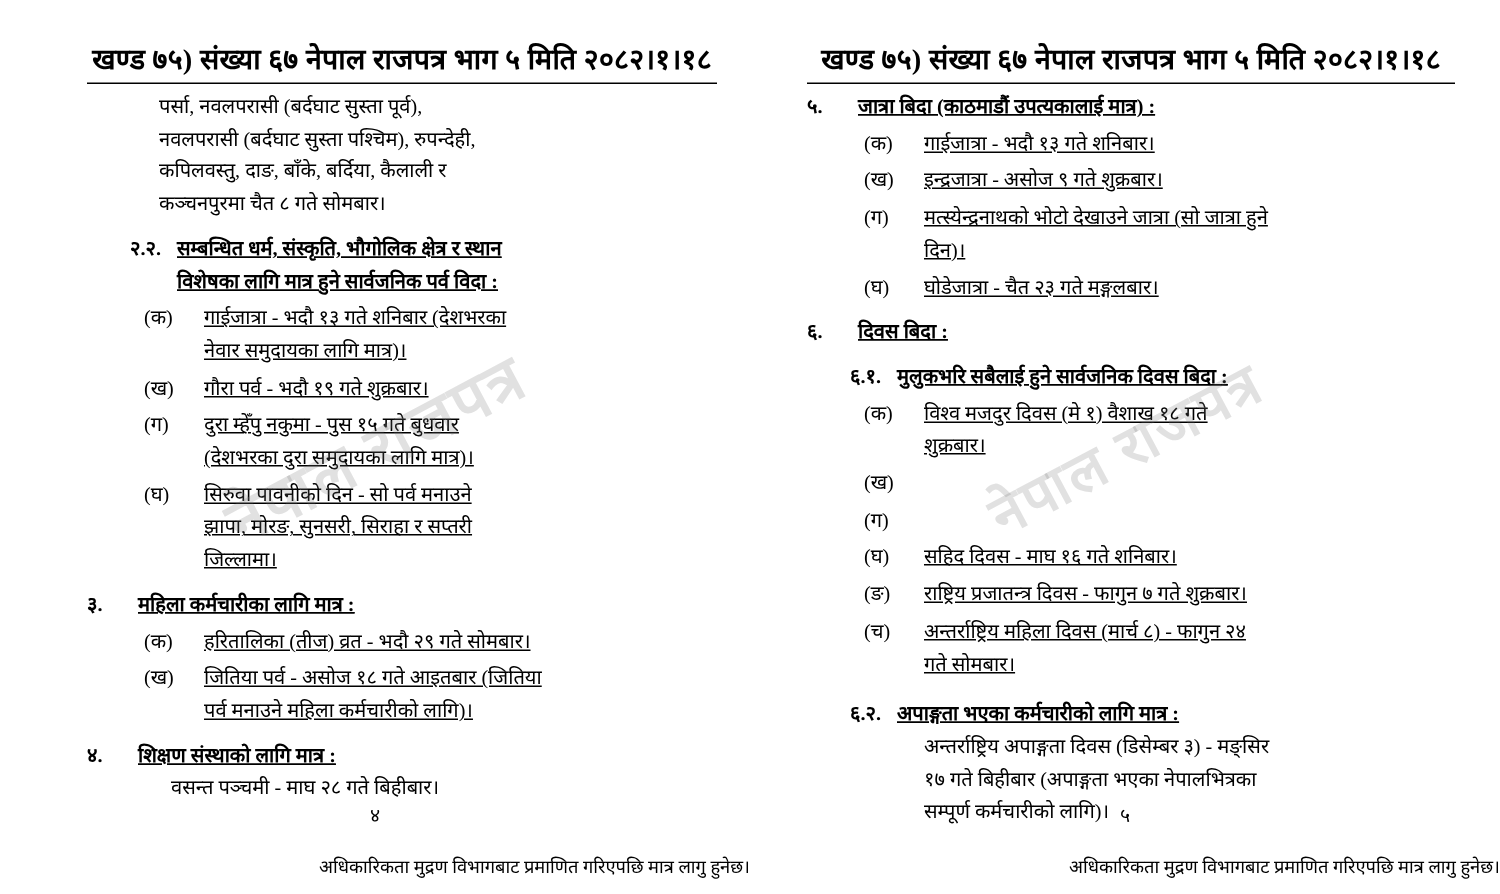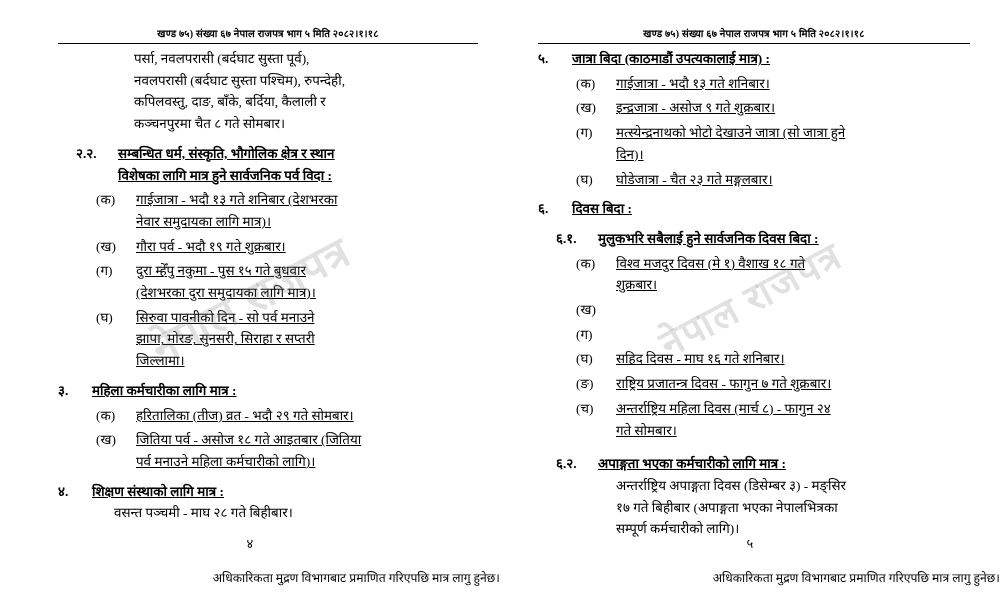--- a/index.html
+++ b/index.html
@@ -27,21 +27,21 @@
     width: 500px;
     height: 596px;
     box-sizing: border-box;
     padding: 26px 30px 10px 30px;
   }
   .sheet.left  { padding-left: 58px; padding-right: 22px; }
   .sheet.right { padding-left: 38px; padding-right: 30px; }
 
   .hdr {
     text-align: center;
-    font-size: 10px;
+    font-size: 19px;
     font-weight: bold;
     letter-spacing: .2px;
     white-space: nowrap;
     margin-bottom: 4px;
   }
   .hdr .rule {
     display: block;
     border-bottom: 1.2px solid #000;
     margin-top: 3px;
     width: 100%;
@@ -59,24 +59,24 @@
   }
   .mk {
     flex: 0 0 auto;
     text-align: left;
     white-space: nowrap;
   }
   .tx { flex: 1 1 auto; text-decoration: underline; }
 
   
   .lvl-num  .mk { width: 34px; margin-left: 0px; }
-  .lvl-sub  .mk { width: 42px; margin-left: 18px; }
+  .lvl-sub  .mk { width: 42px; margin-left: 18px; text-align: center; }
   .lvl-let  .mk { width: 40px; margin-left: 38px; }
 
-  .plain-indent-1 { margin-left: 76px; }
+  .plain-indent-1 { margin-left: 48px; }
   .plain-indent-2 { margin-left: 78px; }
   .plain-indent-3 { margin-left: 56px; }
 
   .ul { text-decoration: underline; font-weight: bold; }
   .bold { font-weight: bold; }
 
   .cont { display: block; }
 
   .pagenum {
     position: absolute;

